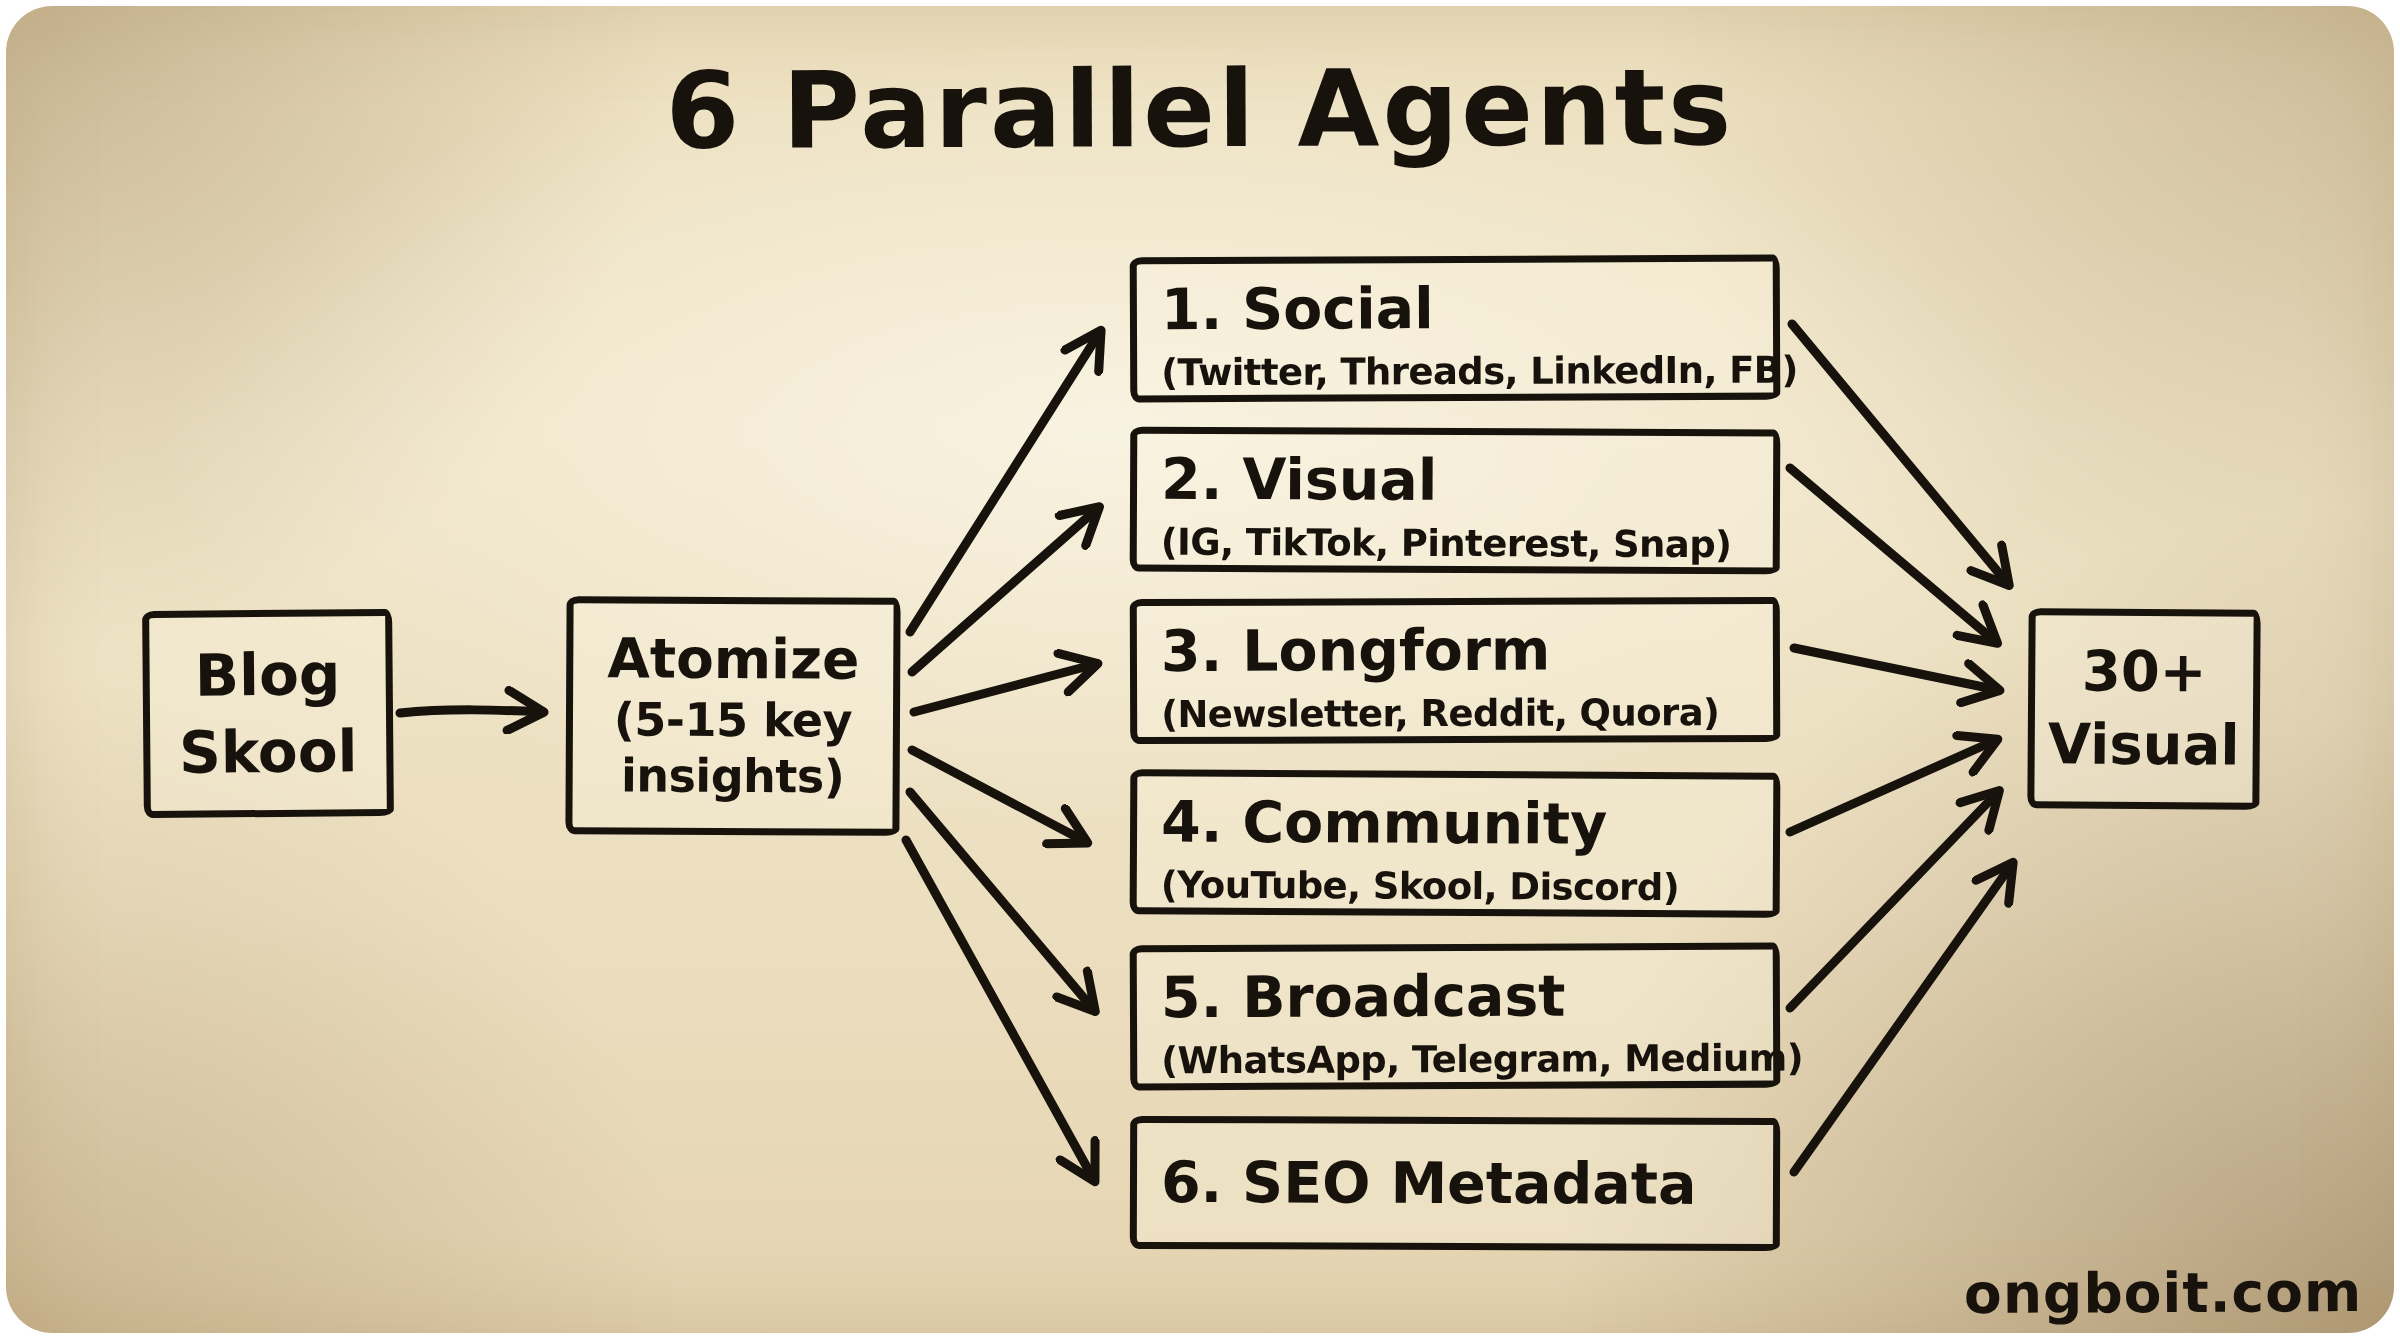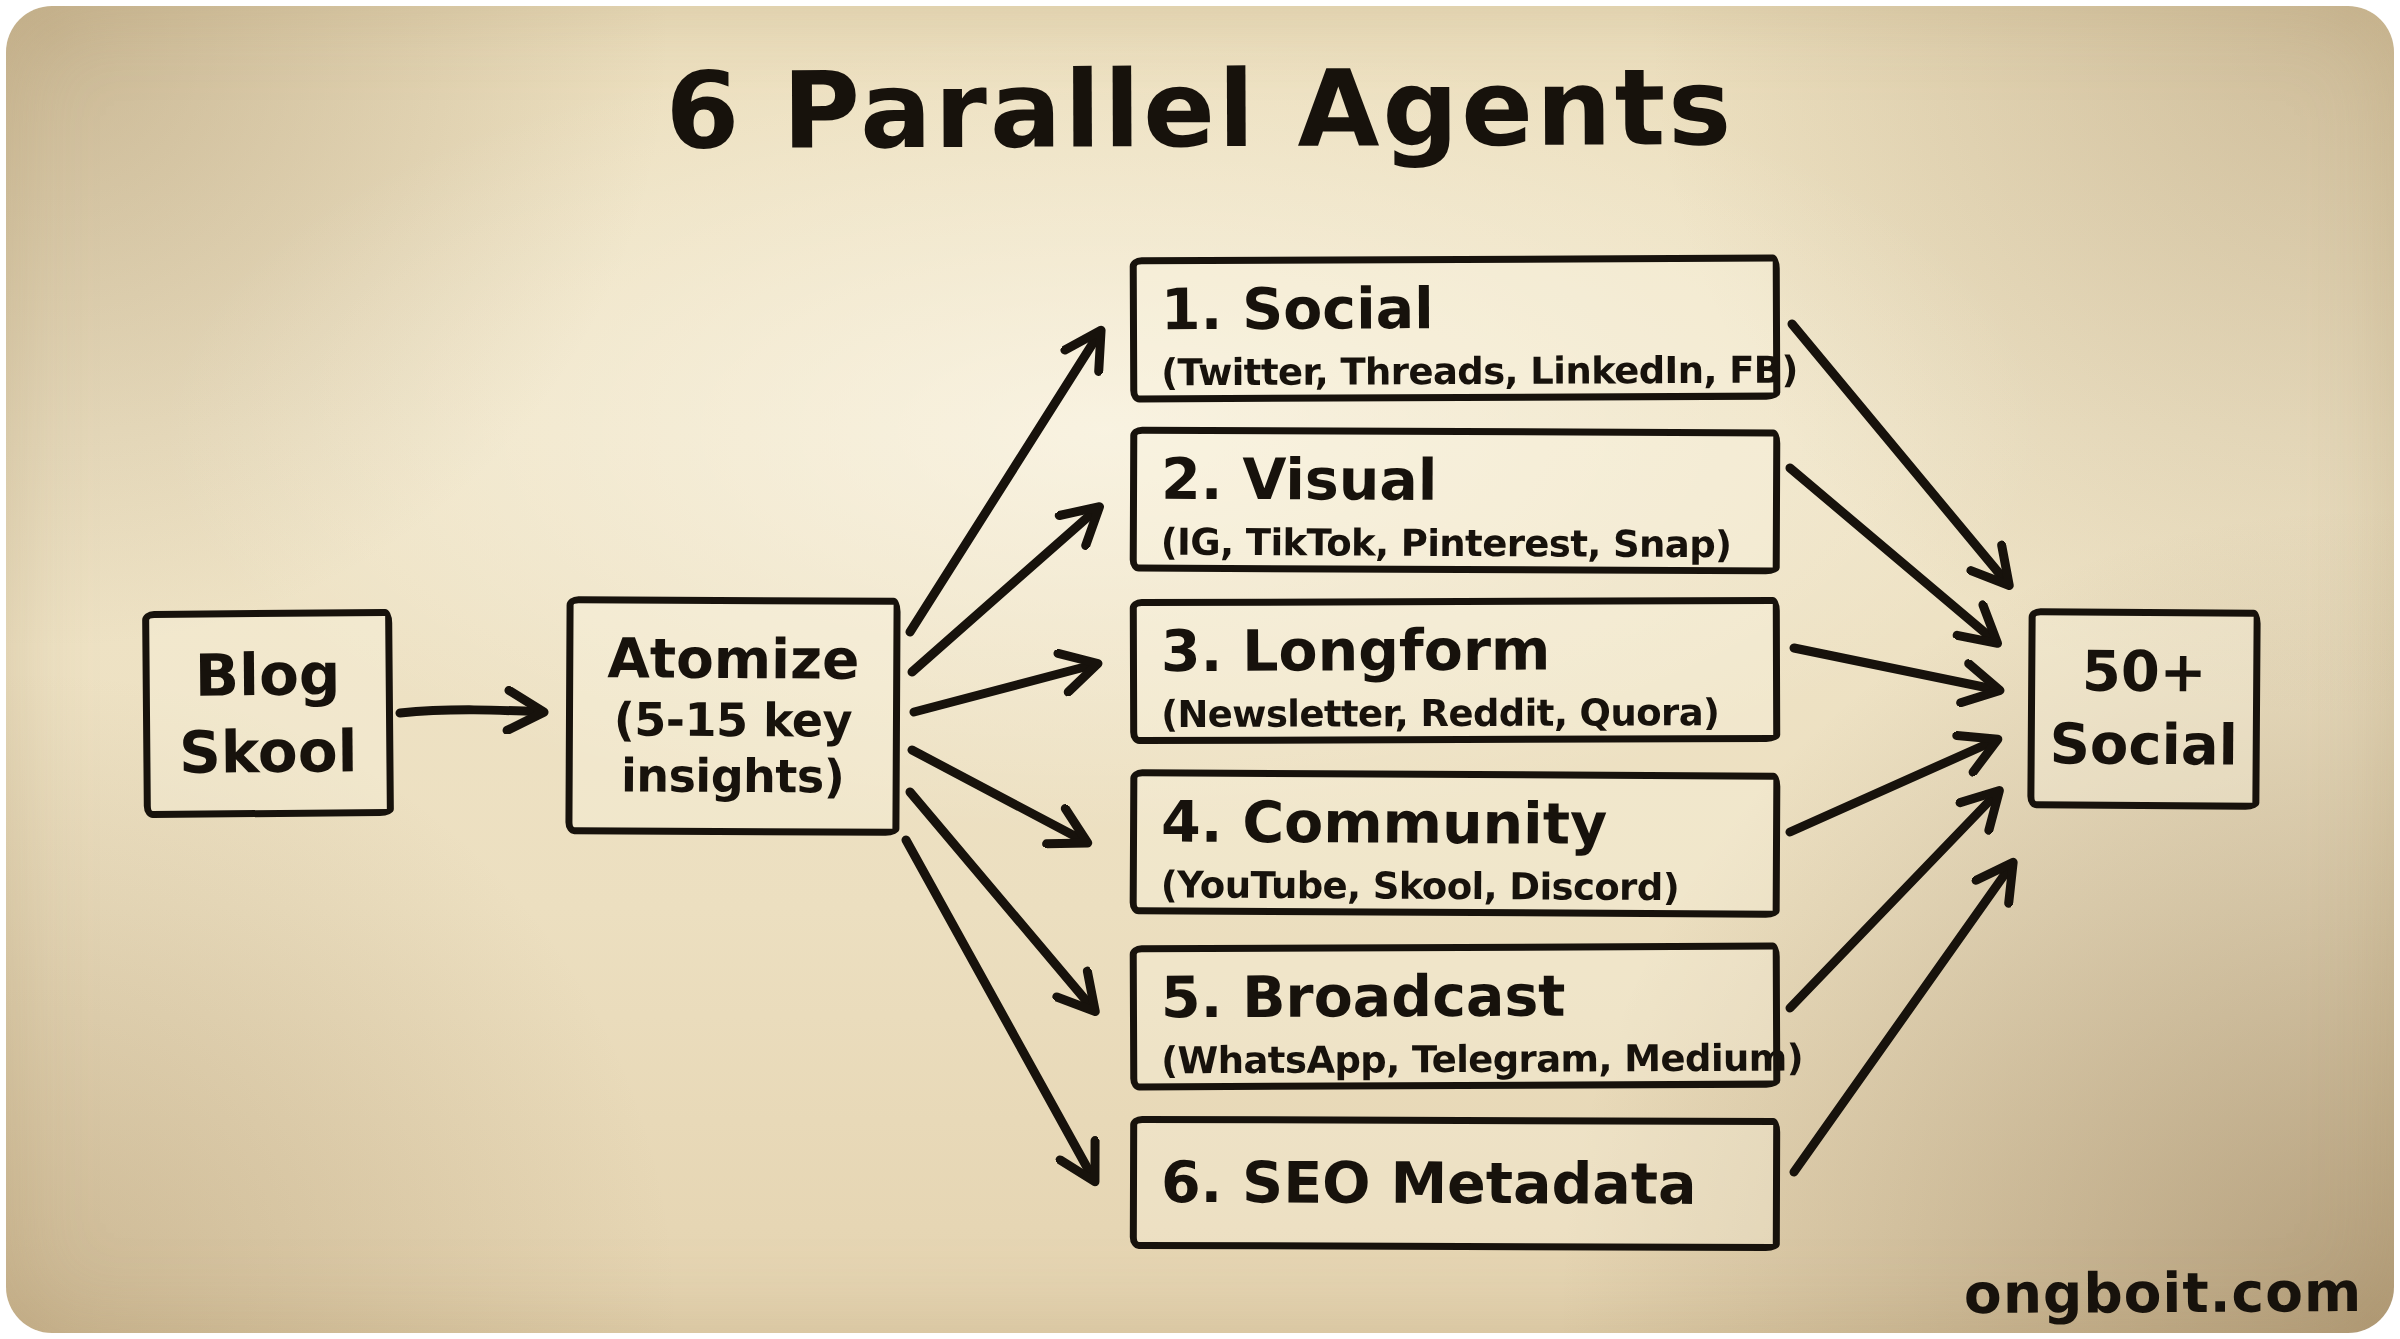--- a/index.html
+++ b/index.html
@@ -114,17 +114,17 @@
 </div>
 <div class="box agent a5">
   <div class="h">5. Broadcast</div>
   <div class="s">(WhatsApp, Telegram, Medium)</div>
 </div>
 <div class="box agent a6 single">
   <div class="h">6. SEO Metadata</div>
 </div>
 
 <div class="box files centered">
-  <div>50+</div>
-  <div>Social</div>
+  <div>30+</div>
+  <div>Visual</div>
 </div>
 
 <div class="watermark">ongboit.com</div>
 
 </body></html>

